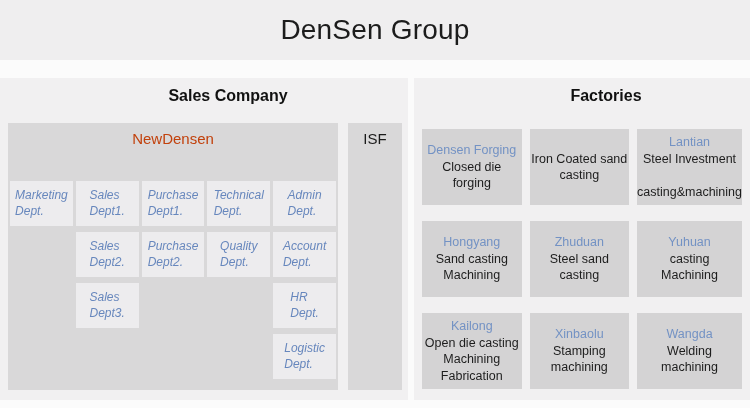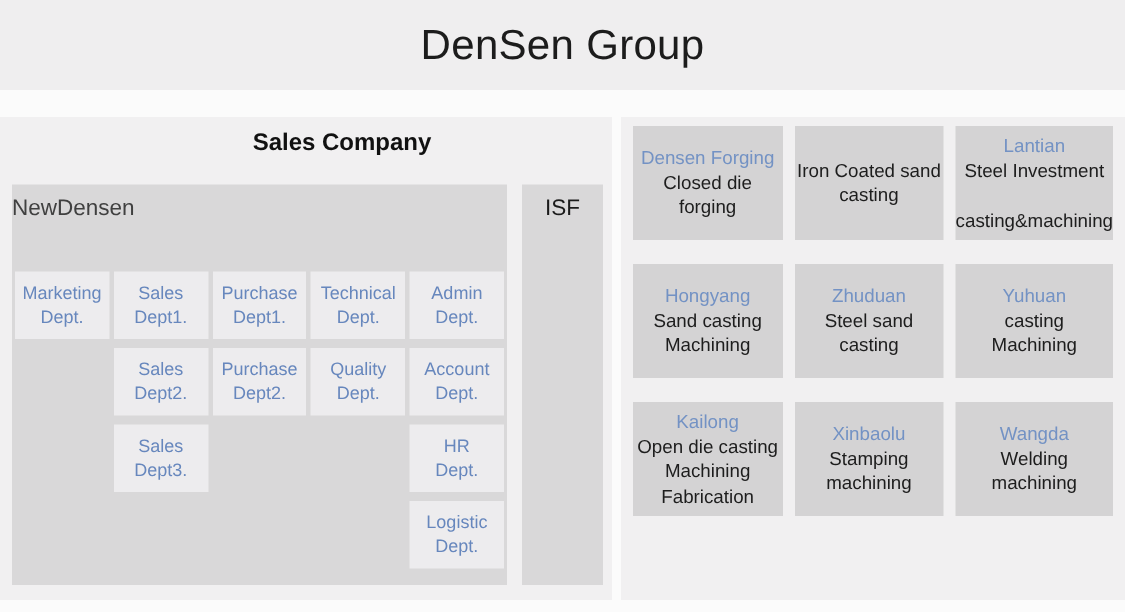--- a/index.html
+++ b/index.html
@@ -32,36 +32,37 @@
     height: 45px; padding-top: 9px;
     text-align: center; font-size: 16px; font-weight: 700; color: #111; margin-left: 48px;
   }
 
   
   .sales-body { display: flex; padding-left: 8px; }
   .newdensen {
     width: 330px; height: 267px; background: #d9d8d9;
   }
   .nd-title {
-    padding-top: 7px; text-align: left;
-    font-size: 15px; color: #404040;
+    padding-top: 7px; text-align: center;
+    font-size: 15px; color: #c2410c;
   }
   .nd-grid {
     margin: 34px 2px 0 2px;
     display: grid;
     grid-template-columns: repeat(5, 1fr);
     grid-template-rows: repeat(4, 45px);
     gap: 6px 3px;
   }
   .dept-box {
     background: #edecee;
     display: flex; align-items: center; justify-content: center;
-    text-align: center;
+    text-align: left;
     font-size: 12px; line-height: 1.32; color: #6787bd;
     white-space: pre-line;
+    font-style: italic;
   }
   .isf-box {
     margin-left: 10px; width: 54px; height: 267px;
     background: #d9d8d9;
     text-align: center; padding-top: 7px;
     font-size: 15px; color: #1b1b1b;
   }
 
   
   .factories-grid {
@@ -122,20 +123,21 @@
         <div class="dept-box" style="grid-column:5;grid-row:4">Logistic
 Dept.</div>
       </div>
     </div>
 
     <div class="isf-box">ISF</div>
   </div>
 </div>
 
 <div class="panel panel-factories">
+  <div class="panel-title">Factories</div>
 
   <div class="factories-grid">
 
     <div class="factory-box">
       <div class="factory-name">Densen Forging</div>
       <div class="factory-desc">Closed die forging</div>
     </div>
 
     <div class="factory-box">
       <div class="factory-desc">Iron Coated sand

